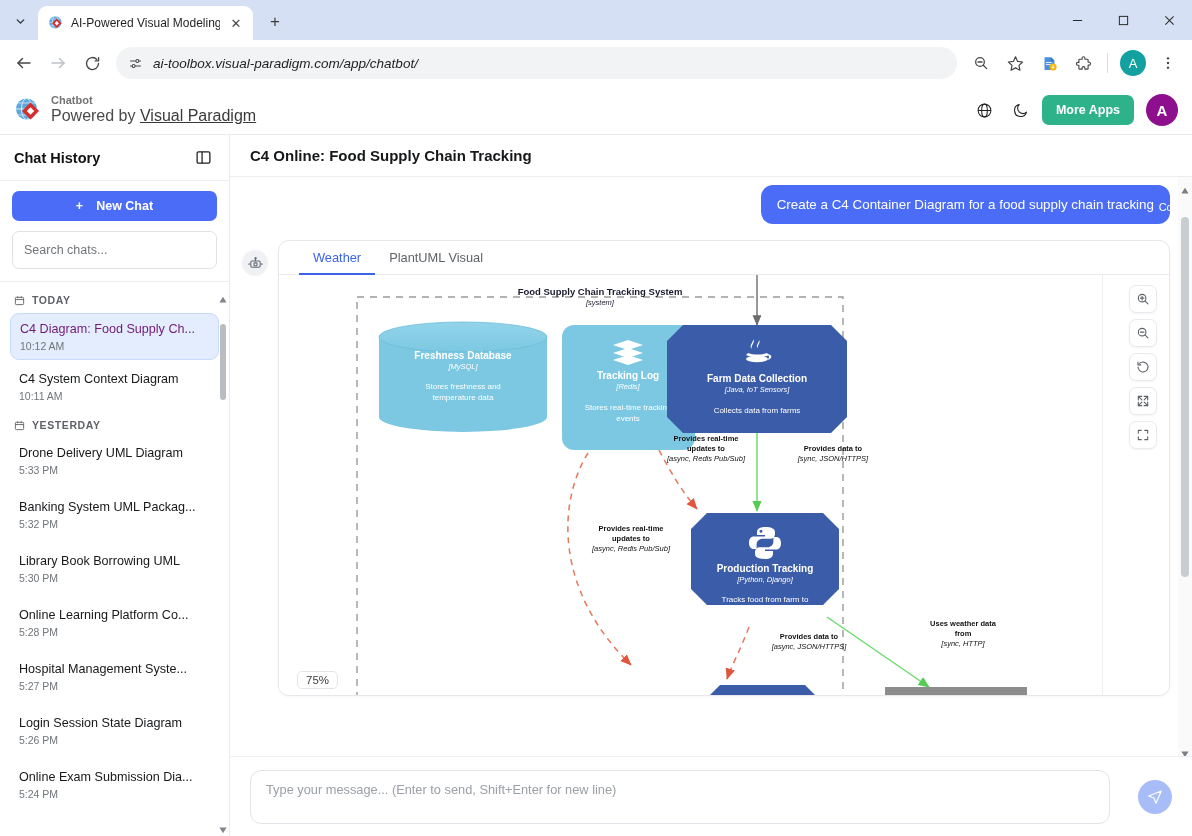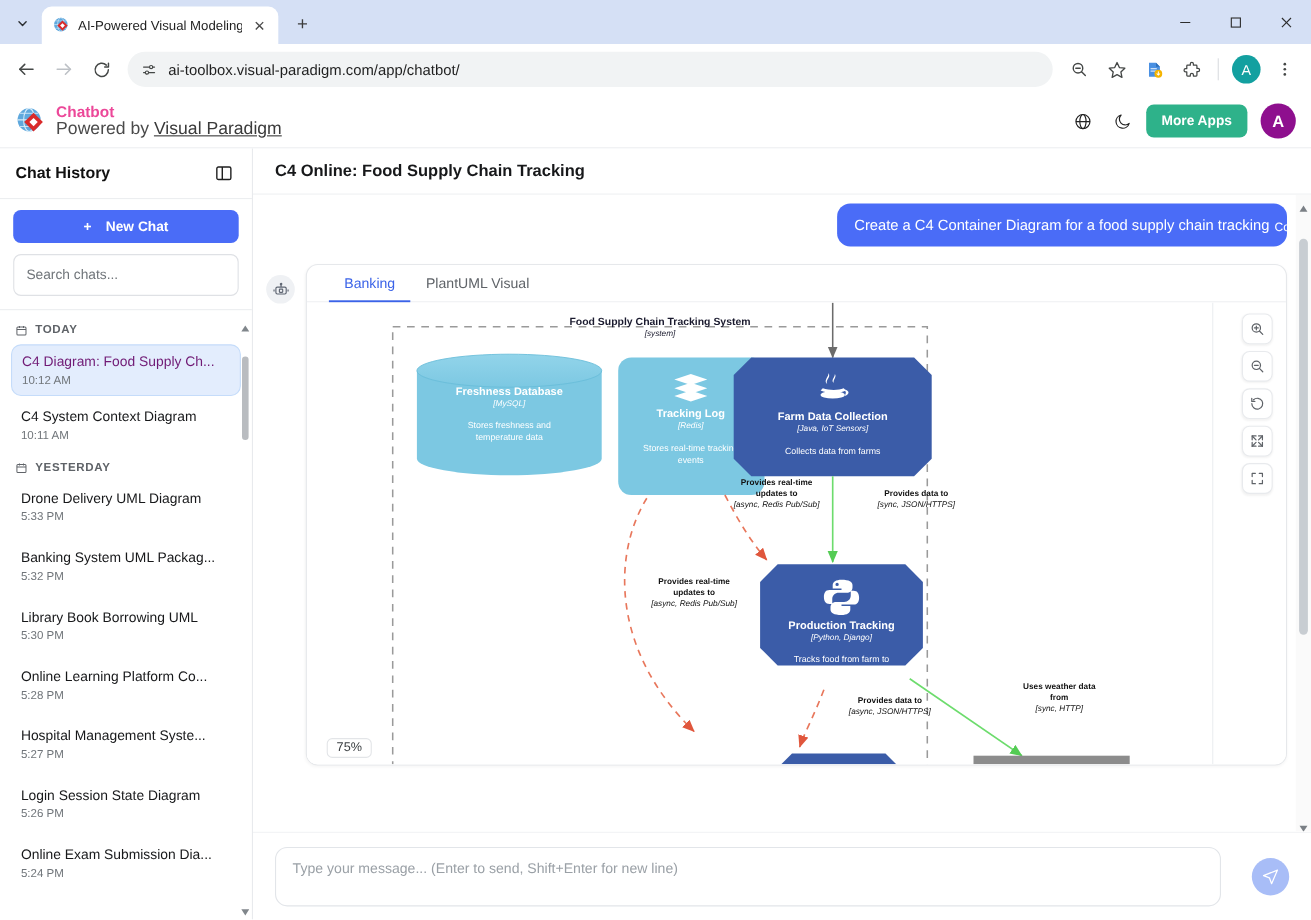--- a/index.html
+++ b/index.html
@@ -55,38 +55,38 @@
     padding:0 8px; gap:2px; flex:0 0 46px;
   }
   .tb-icon {
     width:32px; height:32px; display:flex; align-items:center;
     justify-content:center; border-radius:50%; cursor:pointer; color:#444746;
   }
   .tb-icon.disabled { color:#bdc1c6; }
   .omnibox {
     flex:1; height:32px; background:#f1f3f4; border-radius:16px;
     display:flex; align-items:center; padding:0 12px; gap:10px;
-    margin:0 6px; cursor:text;
+    margin:0 6px; cursor:text;font-style:italic;
   }
   .omnibox-url { font-size:13.5px; color:#1f1f1f; flex:1; white-space:nowrap; overflow:hidden; }
   .tb-sep { width:1px; height:20px; background:#dadce0; margin:0 6px; }
   .tb-avatar {
     width:26px; height:26px; border-radius:50%; background:#13a0a0;
     color:#fff; font-size:13px; display:flex; align-items:center;
     justify-content:center; cursor:pointer; margin:0 4px;
   }
 
   
   .app-header {
     height:49px; background:#fff; border-bottom:1px solid #e8eaed;
     display:flex; align-items:center; padding:0 14px; flex:0 0 49px;
   }
   .logo-mark { width:28px; height:28px; flex:0 0 28px; margin-right:9px; position:relative; }
   .brand-text { display:flex; flex-direction:column; justify-content:center; line-height:1.15; }
-  .brand-title { font-size:14px; font-weight:bold; color:#ec4899; }
+  .brand-title { font-size:11px; font-weight:bold; color:#737373; }
   .brand-sub { font-size:16px; color:#4a4a4a; }
   .brand-sub a { color:#3a3a3a; text-decoration:underline; }
   .hdr-spacer { flex:1; }
   .hdr-icon {
     width:30px; height:30px; display:flex; align-items:center;
     justify-content:center; color:#222; cursor:pointer; margin-right:6px;
   }
   .more-apps-btn {
     background:#2eb28a; color:#fff; font-size:12.5px; font-weight:bold;
     border-radius:7px; padding:8px 14px; cursor:pointer; margin-right:12px;
@@ -549,21 +549,21 @@
                 <rect x="9.6" y="11" width="4.8" height="4.6" rx="0.7"></rect>
                 <line x1="12" y1="4.6" x2="12" y2="8"></line>
                   <circle cx="12" cy="3.6" r="1.1"></circle>
                 <line x1="1.8" y1="11.5" x2="1.8" y2="14.5"></line>
                   <line x1="22.2" y1="11.5" x2="22.2" y2="14.5"></line>
               </svg>
             </div>
 
             <div class="diagram-card">
               <div class="tabbar">
-                <div class="dtab active">Banking</div>
+                <div class="dtab active">Weather</div>
                 <div class="dtab">PlantUML Visual</div>
               </div>
 
               <div class="canvas-wrap">
                 <div class="canvas">
                   <svg class="diag-svg" width="810" height="420" viewBox="0 0 810 420">
                     <defs>
                       <marker id="ar-green" markerWidth="9" markerHeight="9" refX="7" refY="3.2" orient="auto">
                         <path d="M0,0 L7.5,3.2 L0,6.4 z" fill="#54cc54"></path>
                       </marker>

